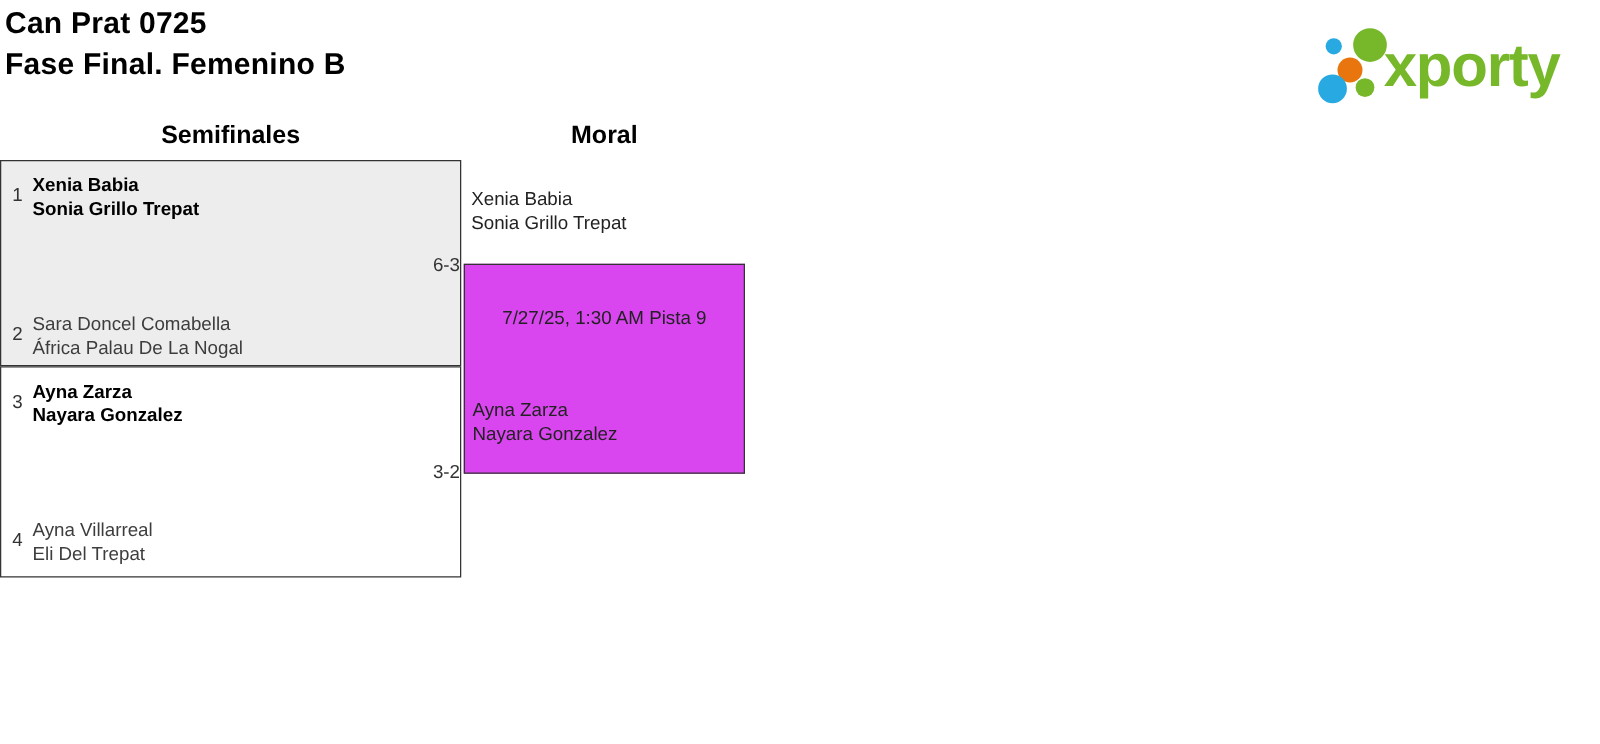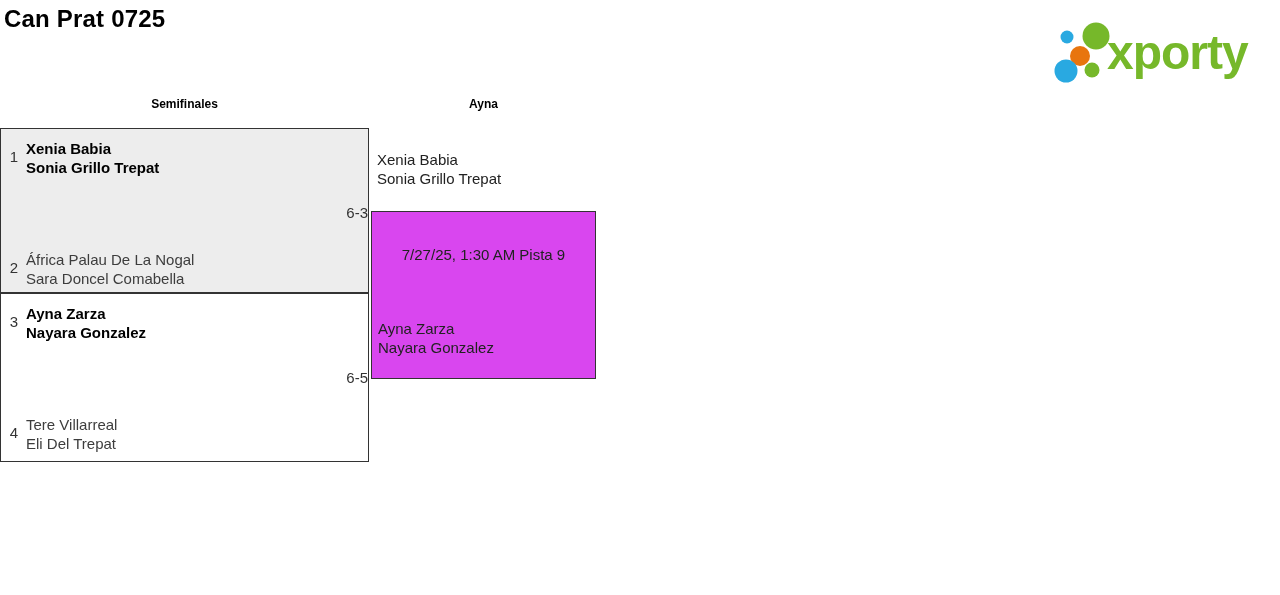--- a/index.html
+++ b/index.html
@@ -24,21 +24,21 @@
   .logo { position: absolute; left: 1045px; top: 16px; width: 235px; height: 75px; cursor: pointer; }
   .logo svg { display: block; }
   .logo text {
     font-family: "Liberation Sans", sans-serif;
     font-weight: bold; font-size: 48px; letter-spacing: -1px;
   }
 
   
   .round-header {
     position: absolute; top: 97px;
-    font-size: 12px; font-weight: 700; color: #000; text-align: center;
+    font-size: 20px; font-weight: 700; color: #000; text-align: center;
   }
   .rh-semis { left: 0; width: 369px; }
   .rh-final { left: 371px; width: 225px; }
 
   
   .match-card {
     position: absolute; left: 0; width: 369px;
     border: 1.5px solid #333; background: #fff;
   }
   .match-card.m1 { top: 128px; height: 165px; background: #ededed; }
@@ -76,60 +76,61 @@
   }
   .final-team-bottom { position: absolute; left: 6px; top: 107px; }
 </style>
 </head>
 <body>
 
 <div class="page">
 
   <div class="title">
     <div>Can Prat 0725</div>
+    <div>Fase Final. Femenino B</div>
   </div>
 
   <div class="logo">
     <svg width="235" height="75" viewBox="0 0 235 75">
       <circle cx="22" cy="21" r="6.5" fill="#29a9e1"></circle>
       <circle cx="51" cy="20" r="13.5" fill="#76b82a"></circle>
       <circle cx="35" cy="40" r="10" fill="#e8750e"></circle>
       <circle cx="21" cy="55" r="11.5" fill="#29a9e1"></circle>
       <circle cx="47" cy="54" r="7.5" fill="#76b82a"></circle>
       <text x="62" y="53" fill="#76b82a">xporty</text>
     </svg>
   </div>
 
   <div class="round-header rh-semis">Semifinales</div>
-  <div class="round-header rh-final">Ayna</div>
+  <div class="round-header rh-final">Moral</div>
 
   <section class="match-card m1">
     <span class="seed s-top">1</span>
     <div class="names n-top winner">
       <div>Xenia Babia</div>
       <div>Sonia Grillo Trepat</div>
     </div>
     <div class="score">6-3</div>
     <span class="seed s-bottom">2</span>
     <div class="names n-bottom loser">
+      <div>Sara Doncel Comabella</div>
       <div>África Palau De La Nogal</div>
-      <div>Sara Doncel Comabella</div>
     </div>
   </section>
 
   <section class="match-card m2">
     <span class="seed s-top">3</span>
     <div class="names n-top winner">
       <div>Ayna Zarza</div>
       <div>Nayara Gonzalez</div>
     </div>
-    <div class="score">6-5</div>
+    <div class="score">3-2</div>
     <span class="seed s-bottom">4</span>
     <div class="names n-bottom loser">
-      <div>Tere Villarreal</div>
+      <div>Ayna Villarreal</div>
       <div>Eli Del Trepat</div>
     </div>
   </section>
 
   <div class="final-team final-team-top">
     <div>Xenia Babia</div>
     <div>Sonia Grillo Trepat</div>
   </div>
 
   <section class="final-card">

